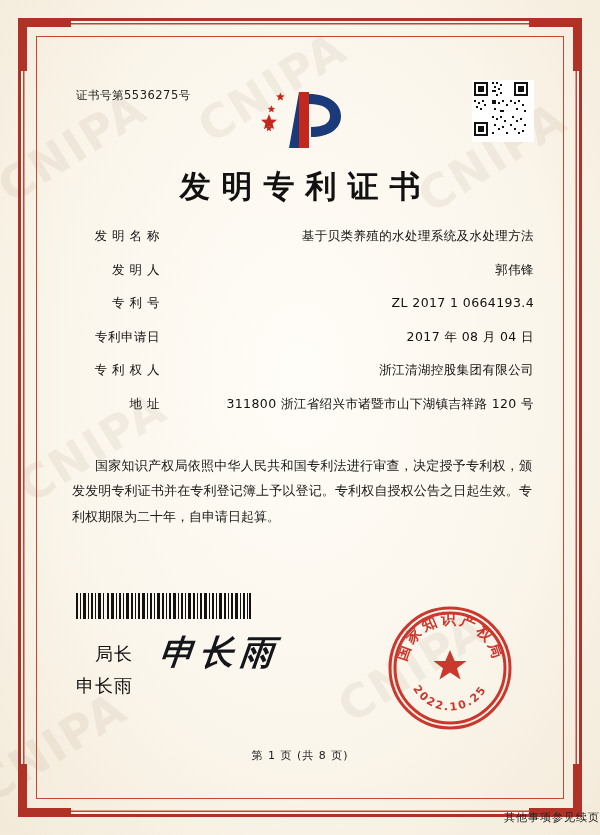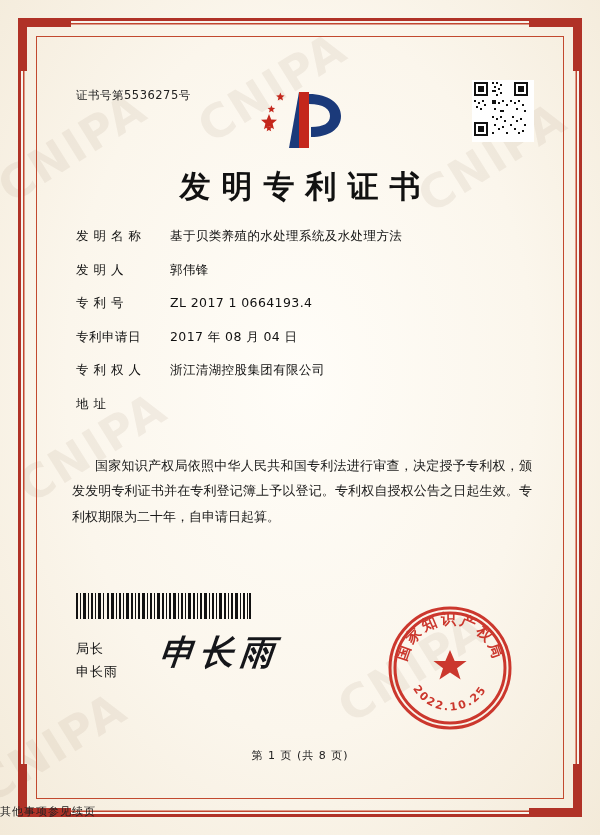--- a/index.html
+++ b/index.html
@@ -101,20 +101,21 @@
   .fields {
     position: absolute;
     left: 28px; right: 18px; top: 180px;
   }
   .frow {
     display: flex;
     align-items: baseline;
     margin-bottom: 16.5px;
     font-size: 12.5px;
     color: #111;
+    text-align: right;
   }
   .flabel {
     width: 84px;
     flex: 0 0 84px;
     letter-spacing: 0.5px;
     white-space: nowrap;
   }
   .fsep { flex: 0 0 10px; }
   .fvalue {
     flex: 1 1 auto;
@@ -150,24 +151,25 @@
 
   .barcode {
     position: absolute;
     left: 28px; top: 545px;
     width: 175px; height: 26px;
   }
 
   .signer {
     position: absolute;
     left: 28px; top: 590px;
-    font-size: 13px;
+    font-size: 18px;
     line-height: 1.75;
     color: #111;
     letter-spacing: 1px;
+    text-align: right;
   }
   .signature {
     position: absolute;
     left: 112px; top: 582px;
     font-family: "DejaVu Serif", "Liberation Serif", serif;
     font-size: 34px;
     font-weight: 700;
     font-style: italic;
     color: #15161a;
     letter-spacing: 6px;
@@ -186,22 +188,22 @@
     left: 0; right: 0; top: 700px;
     text-align: center;
     font-size: 11px;
     color: #222;
     letter-spacing: 1px;
   }
 
   .footnote {
     position: absolute;
     left: 0; right: 0;
-    bottom: 16px;
-    text-align: left;
+    bottom: 10px;
+    text-align: right;
     font-size: 11px;
     color: #222;
     letter-spacing: 1px;
   }
 </style>
 </head>
 <body>
 
 <div id="page">
 
@@ -321,20 +323,21 @@
         <span class="fvalue">2017 年 08 月 04 日</span>
       </div>
       <div class="frow">
         <span class="flabel">专 利 权 人</span>
         <span class="fsep"></span>
         <span class="fvalue">浙江清湖控股集团有限公司</span>
       </div>
       <div class="frow">
         <span class="flabel">地            址</span>
         <span class="fsep"></span>
+        <span class="fvalue">311800 浙江省绍兴市诸暨市山下湖镇吉祥路 120 号</span>
       </div>
     </div>
 
     <div class="paras">
       <p>国家知识产权局依照中华人民共和国专利法进行审查，决定授予专利权，颁发发明专利证书并在专利登记簿上予以登记。专利权自授权公告之日起生效。专利权期限为二十年，自申请日起算。</p>
     </div>
 
     <div class="barcode">
       <svg width="175" height="26" viewBox="0 0 175 26" shape-rendering="crispEdges">
         <rect width="175" height="26" fill="transparent"></rect>

